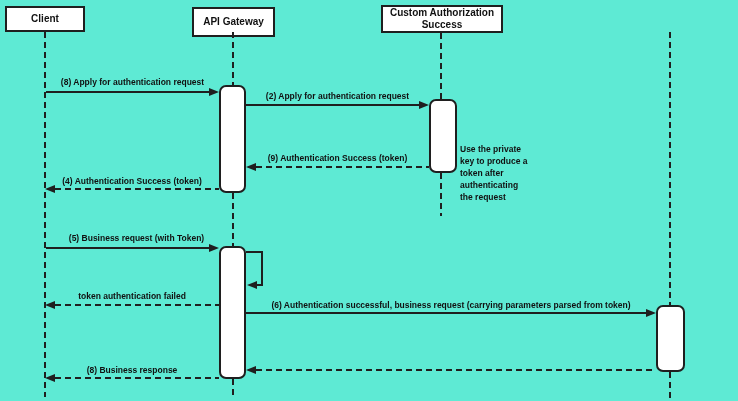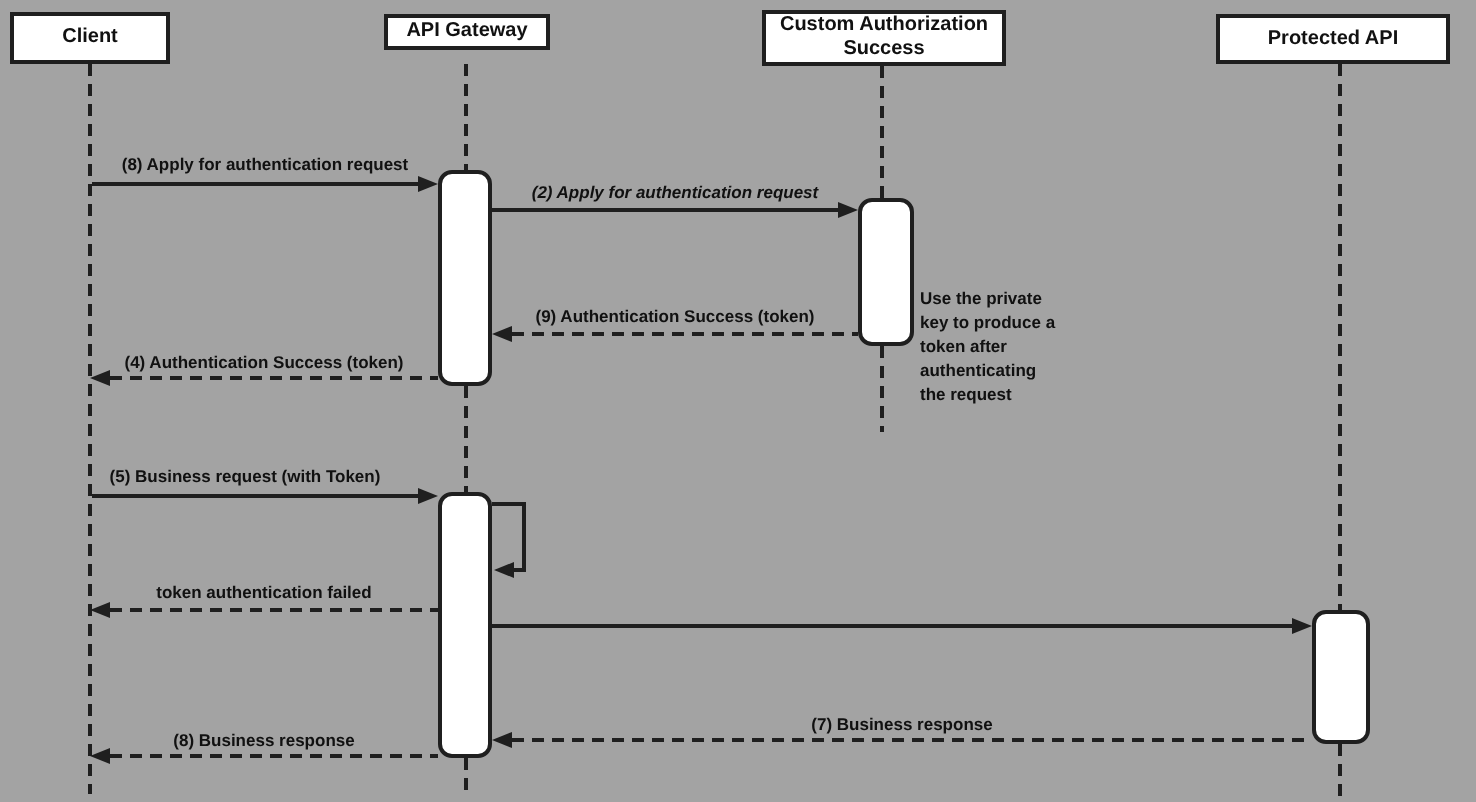--- a/index.html
+++ b/index.html
@@ -1,17 +1,17 @@
 <!DOCTYPE html>
 <html><head>
 <meta charset="utf-8">
 <style>
   html,body { margin:0; padding:0; background:#ffffff; }
   .stage {
-    position:relative; width:738px; height:401px; background:#a3a3a3;
+    position:relative; width:738px; height:401px; background:#5eead4;
     font-family:"Liberation Sans", sans-serif; overflow:hidden; color:#111;
   }
   .participant {
     position:absolute; box-sizing:border-box; background:#ffffff;
     border:2px solid #1f1f1f; display:flex; align-items:center; justify-content:center;
     text-align:center; font-weight:bold; font-size:10px; line-height:12px; padding:0 2px;
   }
   .lifeline {
     position:absolute; width:2px;
     background:repeating-linear-gradient(180deg,#1f1f1f 0 6px,transparent 6px 10px);
@@ -35,71 +35,70 @@
     position:absolute; font-size:8.5px; font-weight:bold; line-height:12px;
     white-space:pre-line; text-align:left;margin-top:40px;
   }
 </style>
 </head>
 <body>
 
 <div class="stage">
 
   <div class="participant" style="left:5px; top:6px; width:80px; height:26px;">Client</div>
-  <div class="participant" style="left:192px; top:7px; width:83px; height:18px;">API Gateway</div>
+  <div class="participant" style="left:192px; top:7px; width:83px; height:30px;">API Gateway</div>
   <div class="participant" style="left:381px; top:5px; width:122px; height:28px;">Custom Authorization Success</div>
-  <div class="participant" style="left:608px; top:7px; width:117px; height:25px;">Protected API</div>
 
   <div class="lifeline" style="left:44px; top:32px; height:365px;"></div>
   <div class="lifeline" style="left:232px; top:32px; height:53px;"></div>
   <div class="lifeline" style="left:232px; top:193px; height:53px;"></div>
   <div class="lifeline" style="left:232px; top:379px; height:18px;"></div>
   <div class="lifeline" style="left:440px; top:33px; height:66px;"></div>
   <div class="lifeline" style="left:440px; top:173px; height:43px;"></div>
   <div class="lifeline" style="left:669px; top:32px; height:273px;"></div>
   <div class="lifeline" style="left:669px; top:372px; height:26px;"></div>
 
   <div class="activation" style="left:219px; top:85px;  width:27px; height:108px;"></div>
   <div class="activation" style="left:219px; top:246px; width:27px; height:133px;"></div>
   <div class="activation" style="left:429px; top:99px;  width:28px; height:74px;"></div>
   <div class="activation" style="left:656px; top:305px; width:29px; height:67px;"></div>
 
   <div class="mlabel" style="left:46px; top:77px; width:173px;">(8) Apply for authentication request</div>
   <div class="mline solid" style="left:46px; top:91px; width:165px;"></div>
   <div class="head head-r" style="left:209px; top:88px;"></div>
 
-  <div class="mlabel" style="left:246px; top:91px; width:183px;font-style:italic;">(2) Apply for authentication request</div>
+  <div class="mlabel" style="left:246px; top:91px; width:183px;">(2) Apply for authentication request</div>
   <div class="mline solid" style="left:246px; top:104px; width:173px;"></div>
   <div class="head head-r" style="left:419px; top:101px;"></div>
 
   <div class="mlabel" style="left:246px; top:153px; width:183px;">(9) Authentication Success (token)</div>
   <div class="mline dash" style="left:256px; top:166px; width:173px;"></div>
   <div class="head head-l" style="left:246px; top:163px;"></div>
 
   <div class="mlabel" style="left:45px; top:176px; width:174px;text-align:center;">(4) Authentication Success (token)</div>
   <div class="mline dash" style="left:55px; top:188px; width:164px;"></div>
   <div class="head head-l" style="left:45px; top:185px;"></div>
 
-  <div class="mlabel" style="left:36px; top:233px; width:173px;">(5) Business request (with Token)</div>
+  <div class="mlabel" style="left:50px; top:233px; width:173px;">(5) Business request (with Token)</div>
   <div class="mline solid" style="left:46px; top:247px; width:165px;"></div>
   <div class="head head-r" style="left:209px; top:244px;"></div>
 
   <div class="mline solid" style="left:246px; top:251px; width:17px;"></div>
   <div class="vseg" style="left:261px; top:251px; height:35px;"></div>
   <div class="mline solid" style="left:257px; top:284px; width:6px;"></div>
   <div class="head head-l" style="left:247px; top:281px;"></div>
 
   <div class="mlabel" style="left:45px; top:291px; width:174px;">token authentication failed</div>
   <div class="mline dash" style="left:55px; top:304px; width:164px;"></div>
   <div class="head head-l" style="left:45px; top:301px;"></div>
 
+  <div class="mlabel" style="left:246px; top:300px; width:410px;">(6) Authentication successful, business request (carrying parameters parsed from token)</div>
   <div class="mline solid" style="left:246px; top:312px; width:400px;"></div>
   <div class="head head-r" style="left:646px; top:309px;"></div>
 
-  <div class="mlabel" style="left:246px; top:357px; width:410px;">(7) Business response</div>
   <div class="mline dash" style="left:256px; top:369px; width:400px;"></div>
   <div class="head head-l" style="left:246px; top:366px;"></div>
 
   <div class="mlabel" style="left:45px; top:365px; width:174px;text-align:center;">(8) Business response</div>
   <div class="mline dash" style="left:55px; top:377px; width:164px;"></div>
   <div class="head head-l" style="left:45px; top:374px;"></div>
 
   <div class="note" style="left:460px; top:103px; width:84px;">Use the private
 key to produce a
 token after

